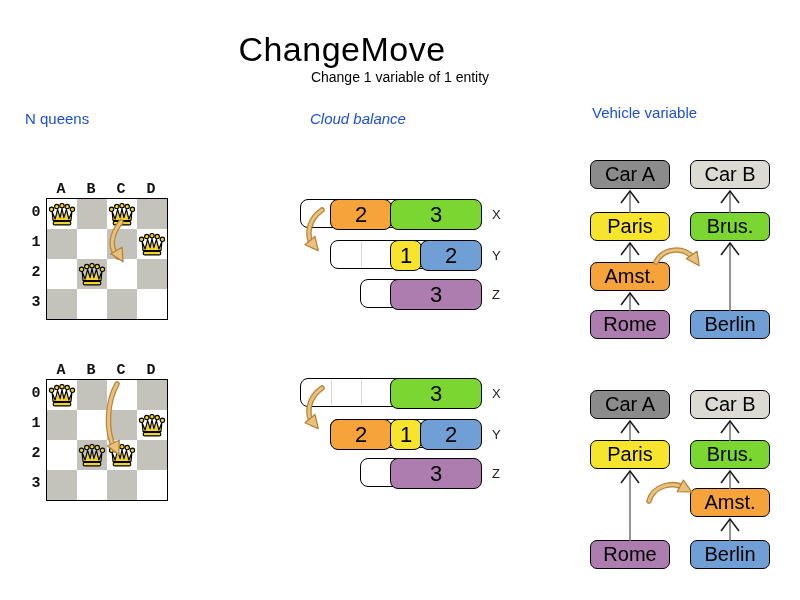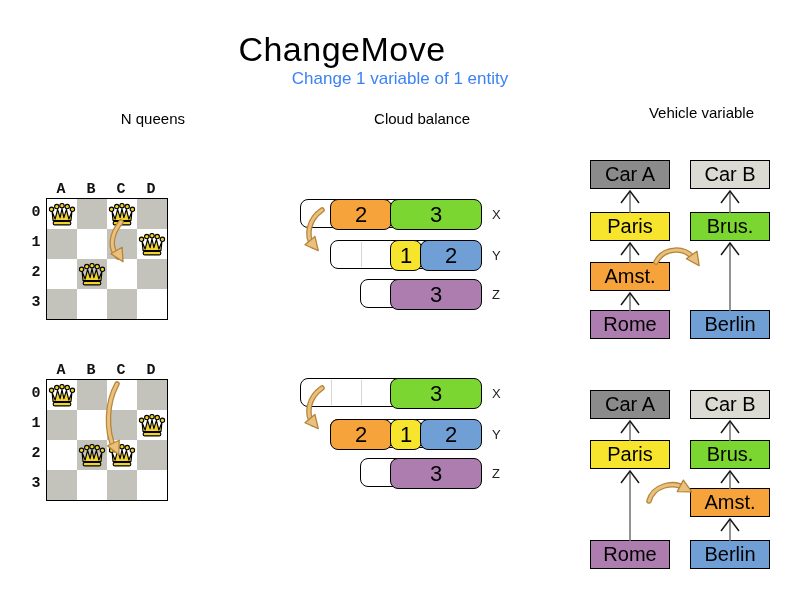--- a/index.html
+++ b/index.html
@@ -7,27 +7,27 @@
     width:800px;height:600px;position:relative;overflow:hidden;
     background:#ffffff;color:#000;
     font-family:"Liberation Sans", sans-serif;
   }
   .page-title{
     position:absolute;left:0;top:30px;width:684px;text-align:center;
     font-size:34px;font-weight:400;letter-spacing:.5px;
   }
   .page-subtitle{
     position:absolute;left:0;top:69px;width:800px;text-align:center;
-    font-size:17px;color:#3b82f6;
+    font-size:14px;color:#000000;
   }
   .section-title{
-    position:absolute;text-align:right;font-size:15px;color:#000000;line-height:18px;
+    position:absolute;text-align:left;font-size:15px;color:#1d4ed8;line-height:18px;
   }
   #hdr-nqueens{left:25px;top:110px;width:160px;}
-  #hdr-cloud{left:310px;top:110px;width:160px;}
+  #hdr-cloud{left:310px;top:110px;width:160px;font-style:italic;}
   #hdr-vehicle{left:592px;top:104px;width:162px;}
 
   
   .board{position:absolute;width:160px;height:140px;}
   .board .grid{
     position:absolute;left:18px;top:16px;width:120px;height:120px;
     border:1px solid #000;box-sizing:content-box;background:#fff;
   }
   .cell{position:absolute;width:30px;height:30px;}
   .cell.dark{background:var(--board_gray);}
@@ -47,21 +47,21 @@
   .cloud-divider{position:absolute;top:1px;bottom:1px;width:1px;background:#d7d7d2;}
   .cloud-block{
     position:absolute;top:-1px;height:31px;border:1.5px solid #000;border-radius:8px;
     box-sizing:border-box;display:flex;align-items:center;justify-content:center;
     font-size:22px;color:#000;
   }
   .cloud-label{position:absolute;font-size:13px;color:#222;width:20px;text-align:left;}
 
   
   .vbox{
-    position:absolute;width:80px;height:29px;border:1.5px solid #000;border-radius:0;
+    position:absolute;width:80px;height:29px;border:1.5px solid #000;border-radius:7px;
     box-sizing:border-box;display:flex;align-items:center;justify-content:center;
     font-size:20px;color:#000;
   }
 
   
   #overlay{position:absolute;left:0;top:0;width:800px;height:600px;pointer-events:none;}
   .tanU{stroke:var(--arrow_tan_dark);stroke-width:5.5;fill:none;stroke-linecap:round;}
   .tanO{stroke:var(--arrow_tan);stroke-width:3;fill:none;stroke-linecap:round;}
   .tanH{fill:var(--arrow_tan);stroke:var(--arrow_tan_dark);stroke-width:1.3;stroke-linejoin:round;}
   .chain-line{stroke:#787878;stroke-width:1.6;}

